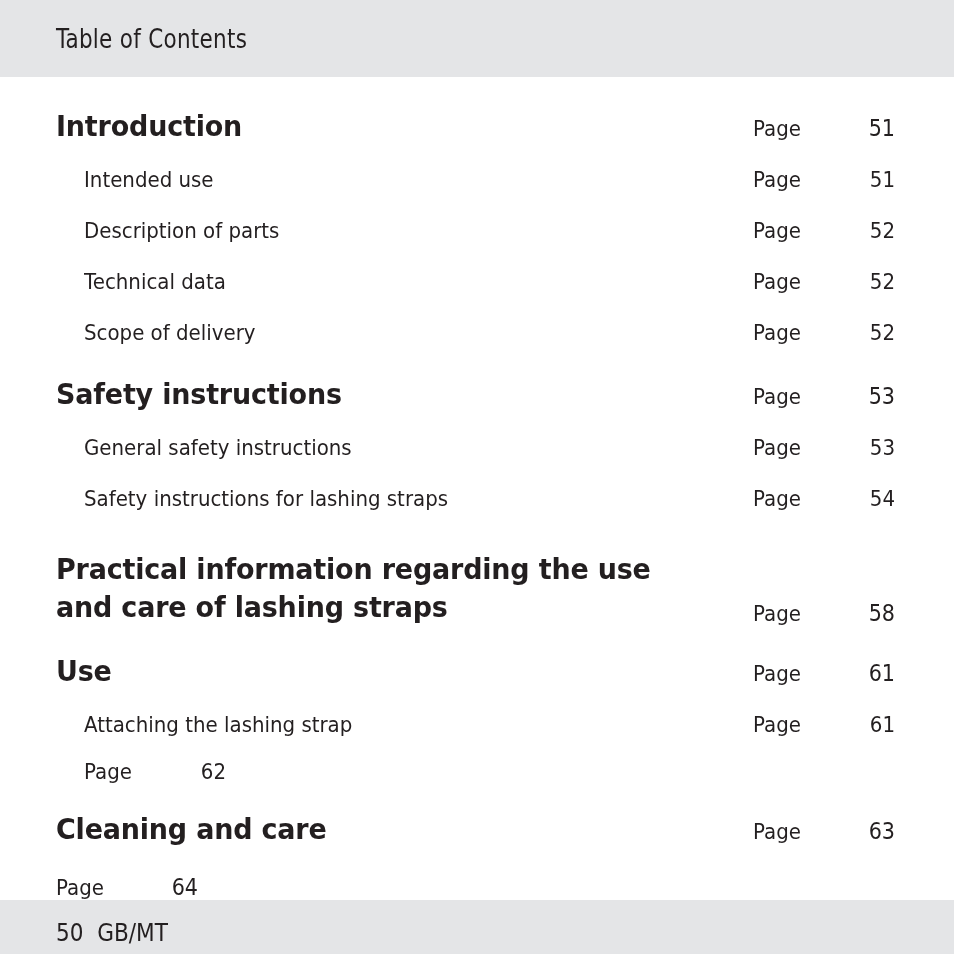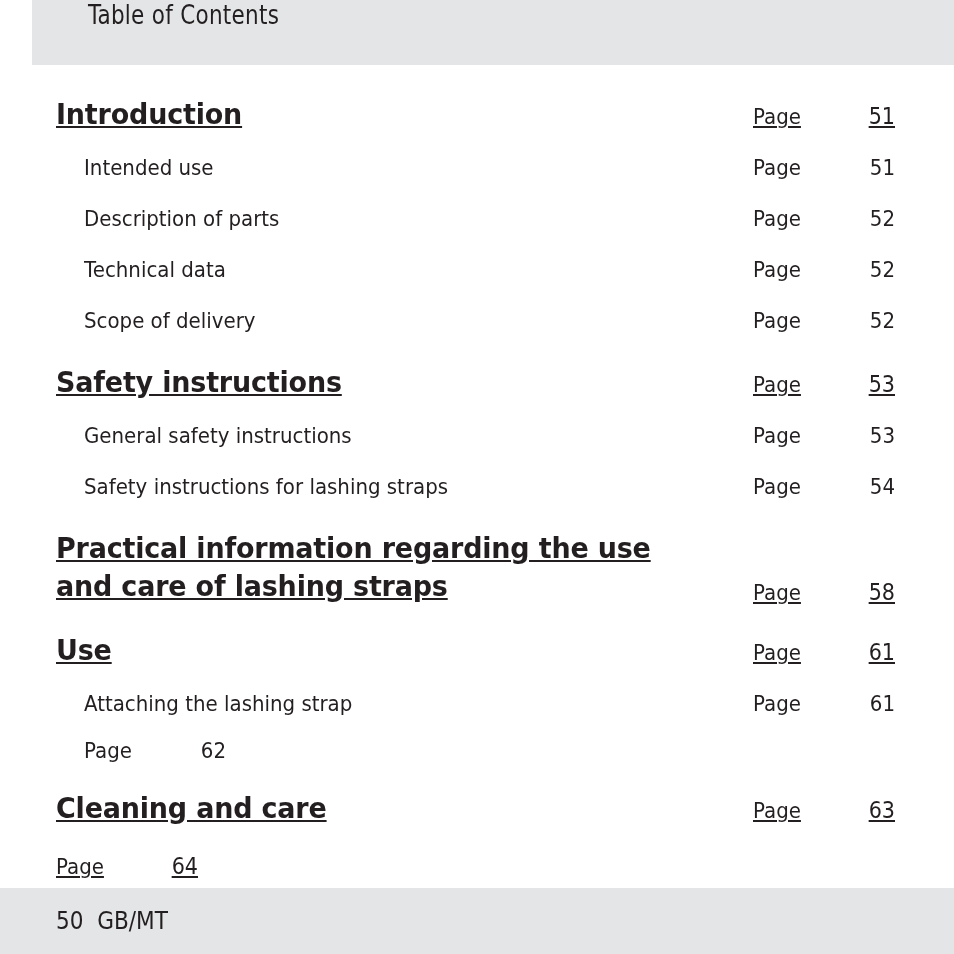--- a/index.html
+++ b/index.html
@@ -18,25 +18,25 @@
     position: relative;
     width: 954px;
     height: 954px;
     background: #ffffff;
     display: flex;
     flex-direction: column;
   }
 
   
   .header-band {
-    height: 65px;
+    height: 77px;
     background: #e4e5e7;
     display: flex;
+    align-items: center;
     flex: 0 0 auto;
-    margin-left: 32px;
   }
   .header-title {
     margin-left: 56px;
     font-size: 26px;
     font-weight: 400;
     letter-spacing: 0.3px;
     color: #231f20;
     font-family: "DejaVu Sans", sans-serif;
     font-stretch: condensed;
     transform: scaleX(0.92);
@@ -108,21 +108,20 @@
     font-weight: 400;
     font-size: 23px;
     color: #231f20;
     transform: scaleX(0.9);
     transform-origin: right center;
   }
 
   
   .row-major {
     margin-top: 26px;
-    text-decoration: underline;
   }
   .row-major .label {
     font-family: "DejaVu Sans", sans-serif;
     font-weight: 700;
     font-size: 29px;
     line-height: 38px;
     letter-spacing: -0.2px;
     color: #231f20;
     transform: scaleX(0.93);
     transform-origin: left center;
@@ -164,20 +163,21 @@
   
   .row-major.wrap .label {
     white-space: normal;
     max-width: 690px;
   }
   .row-major.wrap {
     align-items: flex-end;
   }
   .row-major.wrap .label-wrap {
     align-items: flex-start;
+    margin-top: 9px;
   }
 
   
   .footer-band {
     height: 66px;
     background: #e4e5e7;
     display: flex;
     align-items: center;
     flex: 0 0 auto;
   }

